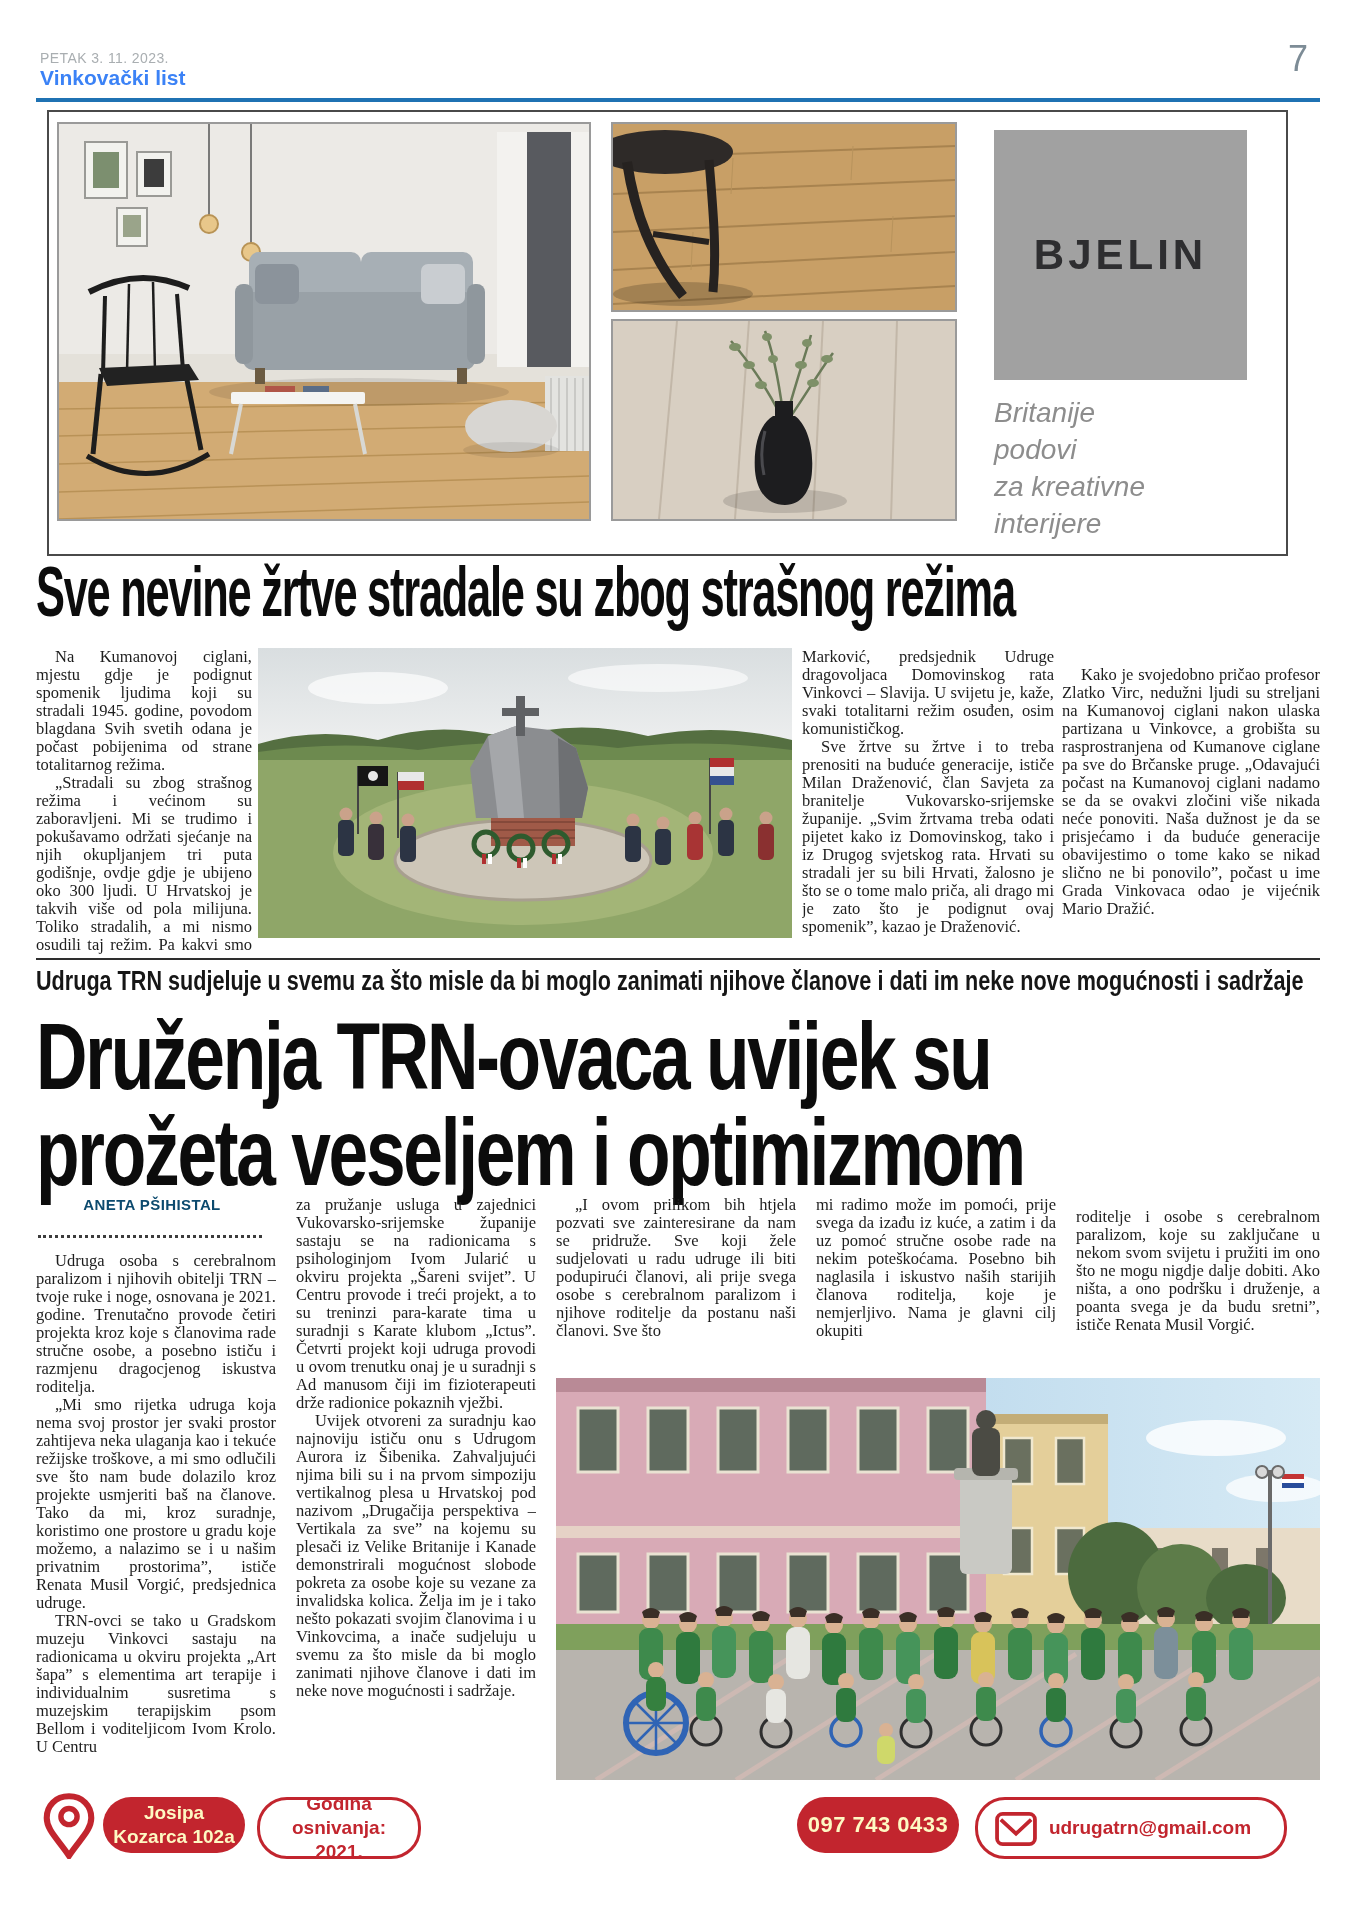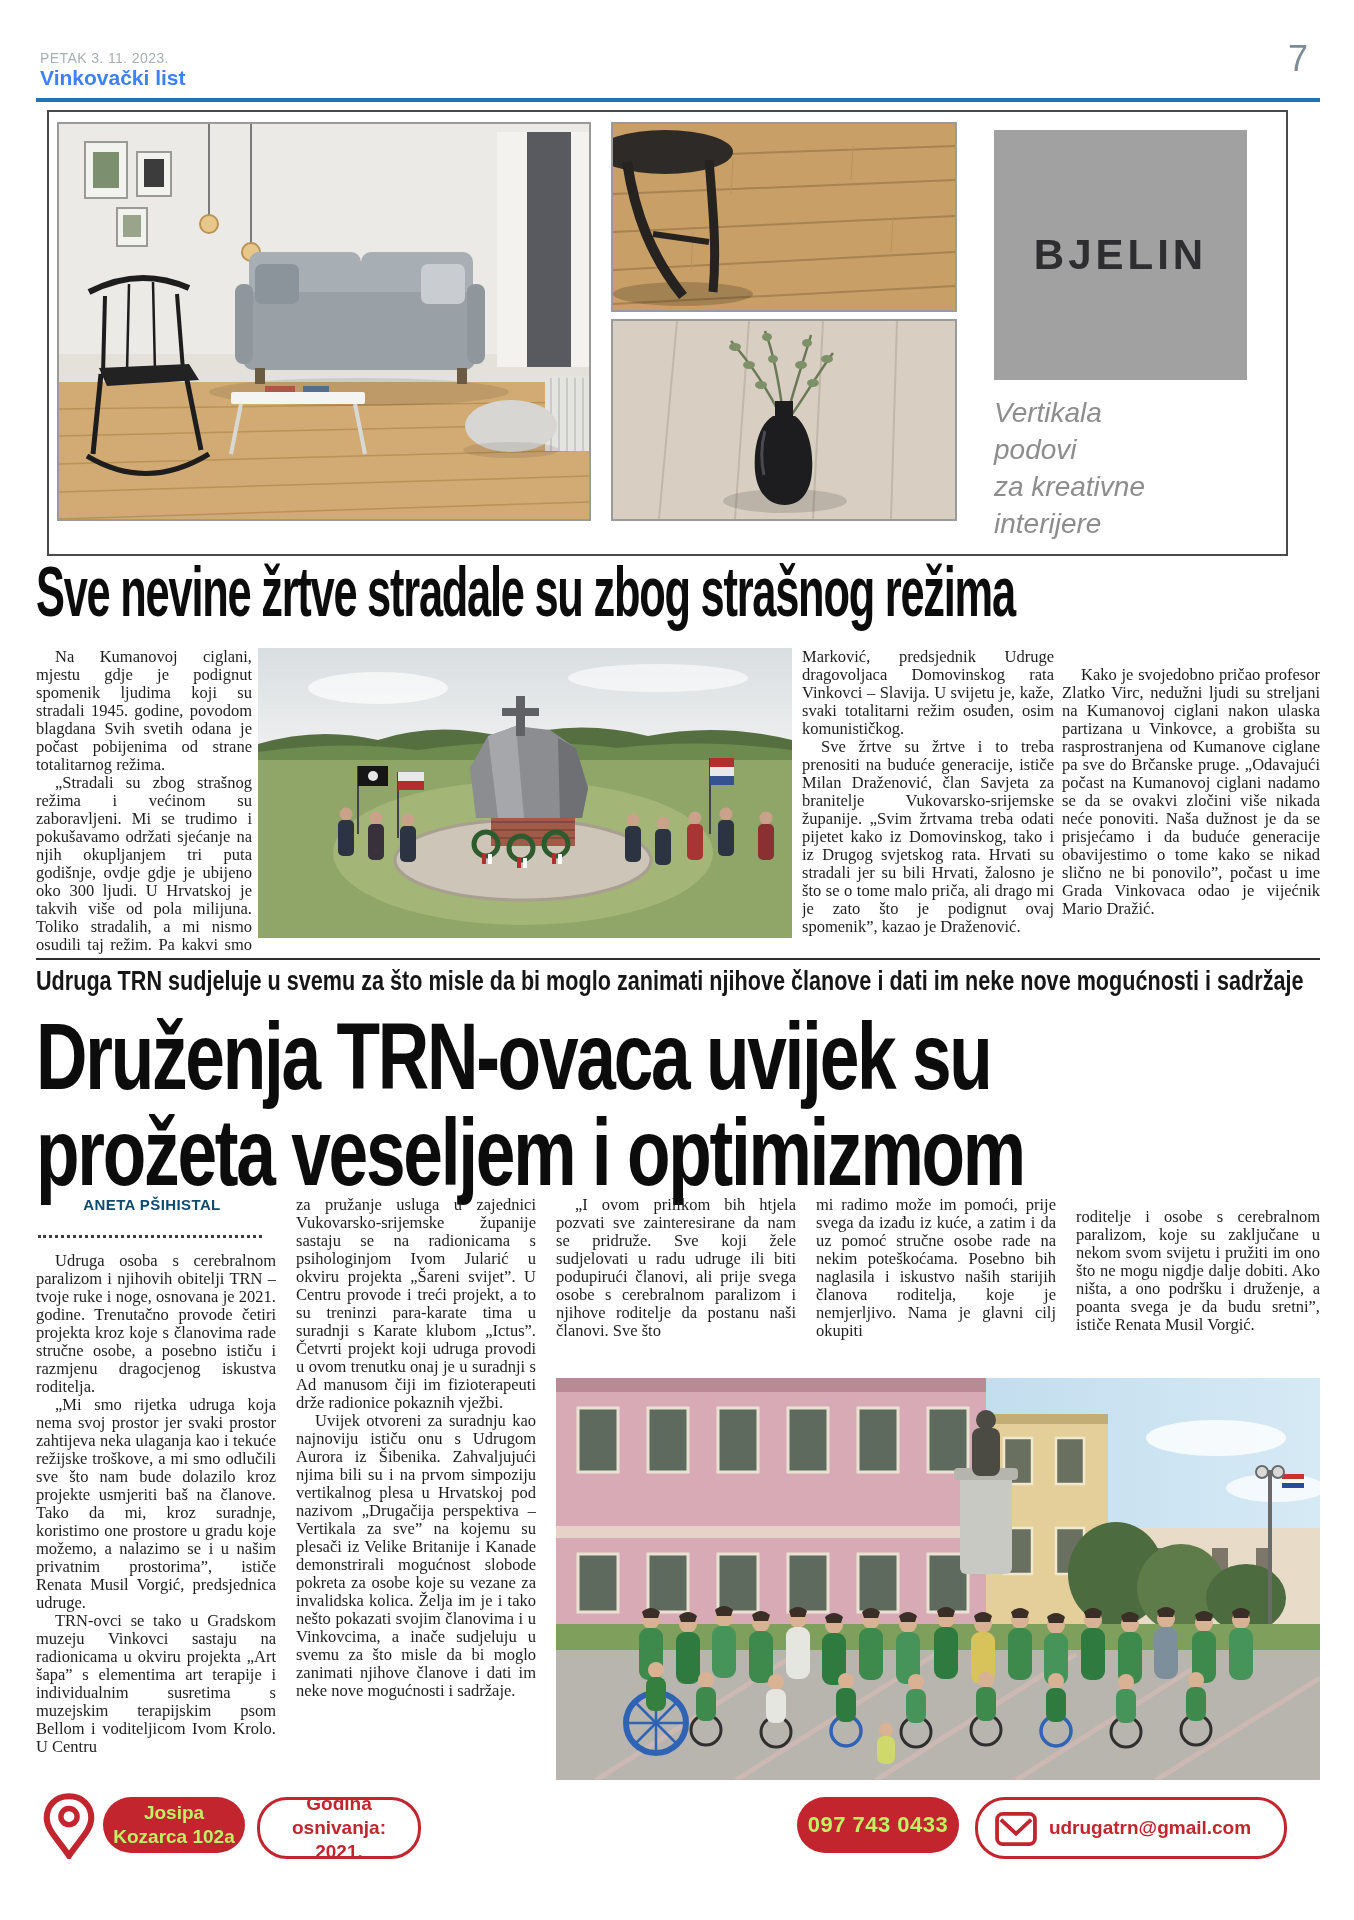--- a/index.html
+++ b/index.html
@@ -30,21 +30,21 @@
   .serifcol{font-size:16.5px;line-height:18px;text-align:justify;color:#1d1d1d;overflow:hidden;}
   .serifcol p{margin:0;text-indent:19px;}
   .serifcol.nofirst p:first-child{text-indent:0;}
   .divider{background:#2e2e2e;height:2px;}
   .byline{font-family:"Liberation Sans",sans-serif;font-weight:bold;font-size:15px;
           letter-spacing:.4px;color:#0c4a6e;text-align:center;}
   .dots{border-bottom:3px dotted #3c3c3c;height:0;}
   
   .pill{border-radius:30px;display:flex;align-items:center;justify-content:center;
         font-family:"Liberation Sans",sans-serif;font-weight:bold;text-align:center;}
-  .pill.solid{background:#c2252e;color:#bef264;}
+  .pill.solid{background:#c2252e;color:#fef9c3;}
   .pill.outline{border:3.5px solid #c2252e;color:#c2252e;background:#fff;}
   .pill .two{line-height:24px;font-size:19px;}
   .pill .two.small{line-height:21px;font-size:16.5px;}
   svg{display:block;}
 </style>
 </head>
 <body>
 
 <div id="page">
 
@@ -174,21 +174,21 @@
         <path d="M160 95 C 148 102 140 122 142 150 C 144 172 156 184 172 184 C 188 184 198 170 199 150 C 201 122 192 102 182 95 Z" fill="#1d1d1f"></path>
         <rect x="162" y="80" width="18" height="18" fill="#1d1d1f"></rect>
         <path d="M152 110 C 148 124 148 140 151 154" stroke="#4a4a4e" stroke-width="3" fill="none"></path>
       </svg>
     </div>
 
     <div class="abs bjelin" style="left:945px;top:18px;width:253px;height:250px;">
       <span>BJELIN</span>
     </div>
     <div class="abs tagline" style="left:945px;top:282px;width:270px;">
-        <p>Vertikala</p>
+        <p>Britanije</p>
         <p>podovi</p>
         <p>za kreativne</p>
         <p>interijere</p>
       </div>
   </div>
 
   <div class="abs" style="left:36px;top:552px;">
     <div class="cond h1a">Sve nevine žrtve stradale su zbog strašnog režima</div>
   </div>
 

